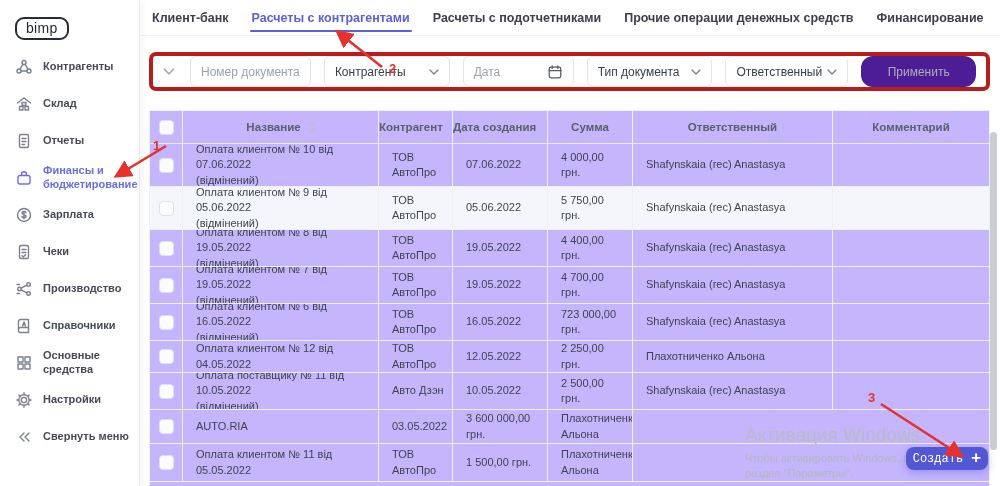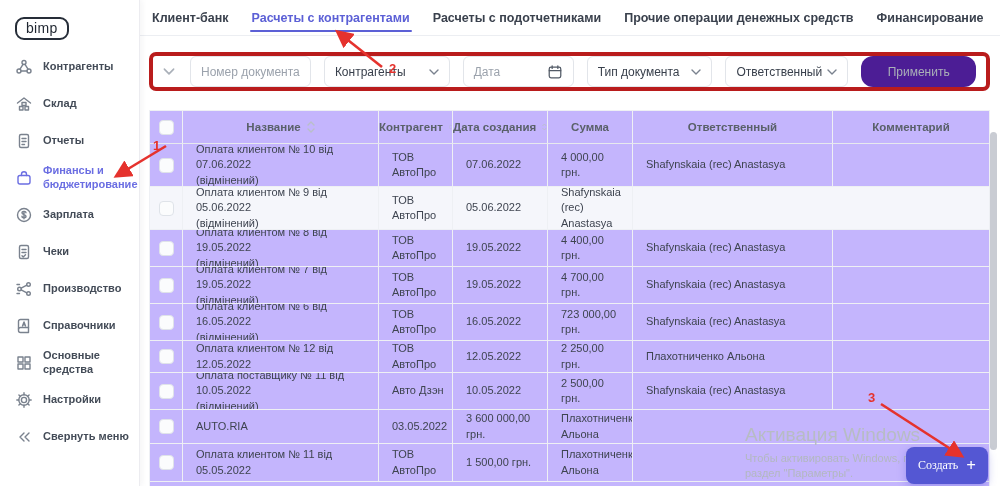--- a/index.html
+++ b/index.html
@@ -72,23 +72,23 @@
 
   .scrollbar{position:absolute;right:3px;top:112px;bottom:0;width:7px}
   .thumb{position:absolute;top:20px;width:7px;height:318px;background:#c9ccd3;border-radius:4px;cursor:pointer}
 
   
   .watermark{position:absolute;left:605px;top:424px;width:240px;z-index:30;pointer-events:none}
   .wm-title{font-size:19px;color:#b7bcc4;font-family:"Liberation Sans",sans-serif}
   .wm-body{margin-top:5px;font-size:11px;color:#b3b8c0;line-height:1.35;width:232px}
 
   
-  .create{position:absolute;left:766px;top:447px;width:82px;height:37px;background:var(--btn);border:0;
+  .create{position:absolute;left:766px;top:447px;width:82px;height:23px;background:var(--btn);border:0;
     border-radius:8px;color:#fff;display:flex;align-items:center;justify-content:center;gap:8px;
-    font-size:12px;font-family:Liberation Serif, serif;cursor:pointer;z-index:35;box-shadow:0 3px 8px rgba(84,87,211,.35)}
+    font-size:12px;font-family:Liberation Mono, monospace;cursor:pointer;z-index:35;box-shadow:0 3px 8px rgba(84,87,211,.35)}
   .create .plus{font-size:17px;font-weight:bold;line-height:1}
 
   
   .ann{position:absolute;inset:0;z-index:50;pointer-events:none}
   .ann-num{position:absolute;color:var(--red);font-size:13px;font-weight:bold}
   .n1{left:153px;top:138px}.n2{left:389px;top:61px}.n3{left:868px;top:390px}
 </style>
 </head>
 <body>
 
@@ -371,20 +371,21 @@
         <div class="grid trow hl">
           <div class="tcell c-check">
             <div class="checkbox"></div>
           </div>
           <div class="tcell">
             <span>Оплата клиентом № 9 від 05.06.2022</span>
             <span>(відмінений)</span>
           </div>
           <div class="tcell">ТОВ АвтоПро</div>
           <div class="tcell">05.06.2022</div>
+          <div class="tcell">5 750,00 грн.</div>
           <div class="tcell">Shafynskaia (rec) Anastasya</div>
           <div class="tcell"></div>
         </div>
       
         <div class="grid trow">
           <div class="tcell c-check">
             <div class="checkbox"></div>
           </div>
           <div class="tcell">
             <span>Оплата клиентом № 8 від 19.05.2022</span>
@@ -425,21 +426,21 @@
           <div class="tcell">723 000,00 грн.</div>
           <div class="tcell">Shafynskaia (rec) Anastasya</div>
           <div class="tcell"></div>
         </div>
       
         <div class="grid trow">
           <div class="tcell c-check">
             <div class="checkbox"></div>
           </div>
           <div class="tcell">
-            <span>Оплата клиентом № 12 від 12.05.2022</span>
+            <span>Оплата клиентом № 12 від 04.05.2022</span>
 
           </div>
           <div class="tcell">ТОВ АвтоПро</div>
           <div class="tcell">12.05.2022</div>
           <div class="tcell">2 250,00 грн.</div>
           <div class="tcell">Плахотниченко Альона</div>
           <div class="tcell"></div>
         </div>
       
         <div class="grid trow">

